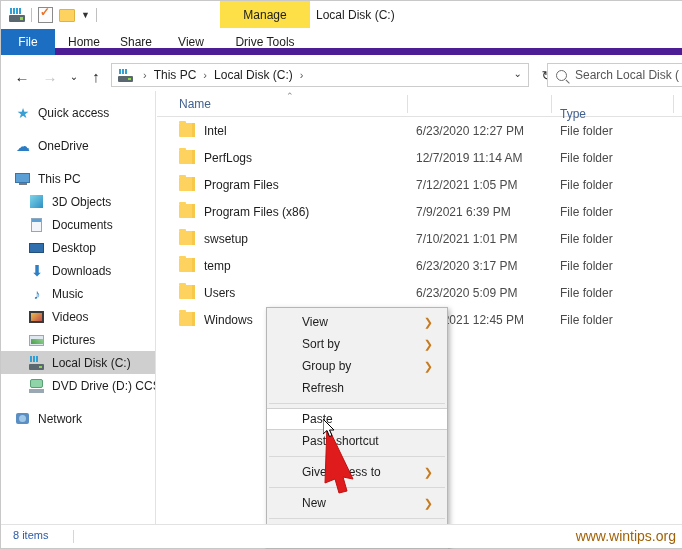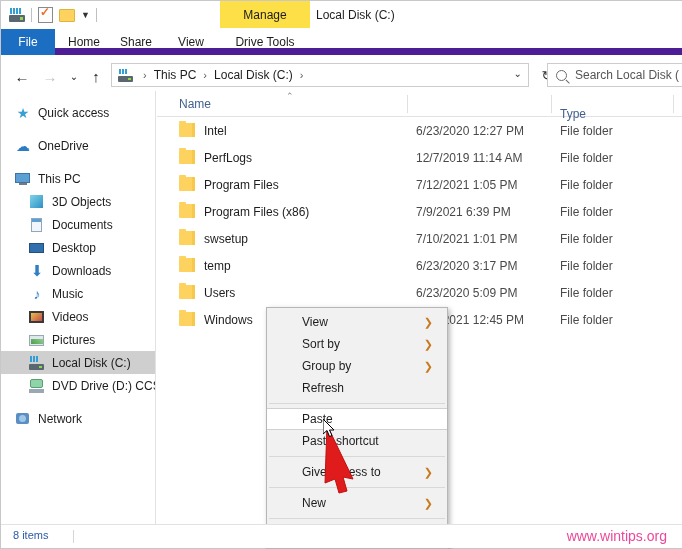--- a/index.html
+++ b/index.html
@@ -218,21 +218,21 @@
   
   .statusbar {
     position: absolute; left: 0; bottom: 0; width: 682px; height: 24px;
     background: #ffffff; border-top: 1px solid #e2e2e2;
   }
   .status-count {
     position: absolute; left: 12px; top: 4px; font-size: 11px; color: #2b5ba8;
   }
   .status-div { position: absolute; left: 72px; top: 5px; width: 1px; height: 13px; background: #d6d6d6; }
   .watermark {
-    position: absolute; right: 16px; top: 3px; font-size: 14px; color: #ec4899;
+    position: absolute; right: 7px; top: 3px; font-size: 14px; color: #a16207;
     font-family: "Liberation Sans", sans-serif;
   }
 
   
   .ctxmenu {
     position: absolute; left: 265px; top: 306px; width: 182px;
     background: #f1f1f1; border: 1px solid #b6b6b6;
     box-shadow: 2px 2px 5px rgba(0,0,0,0.28);
     padding: 3px 0 3px 0;
   }

